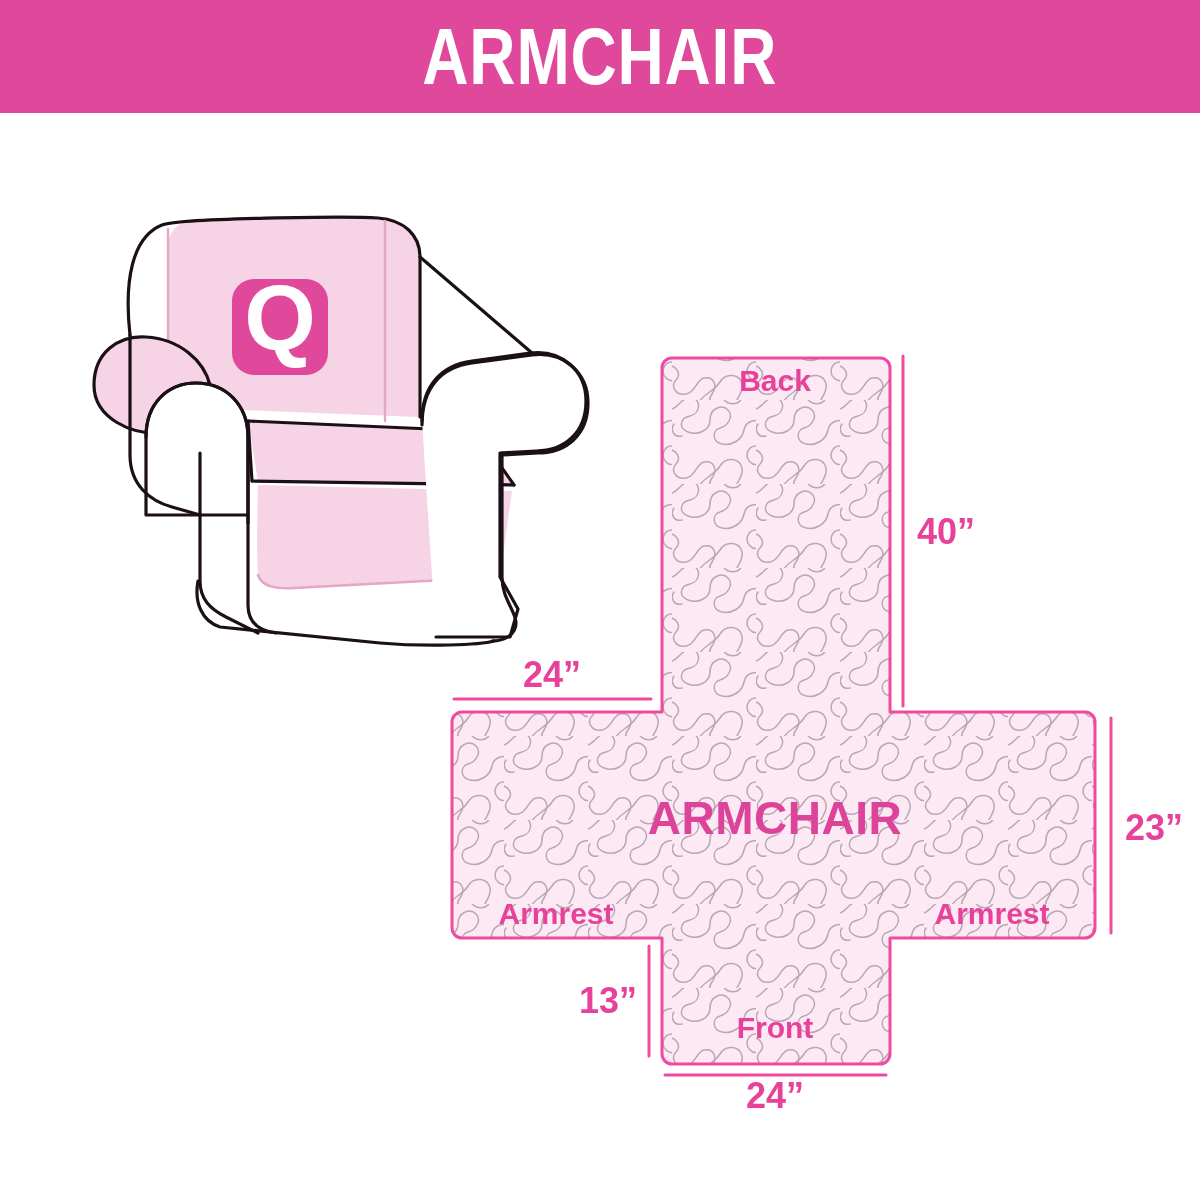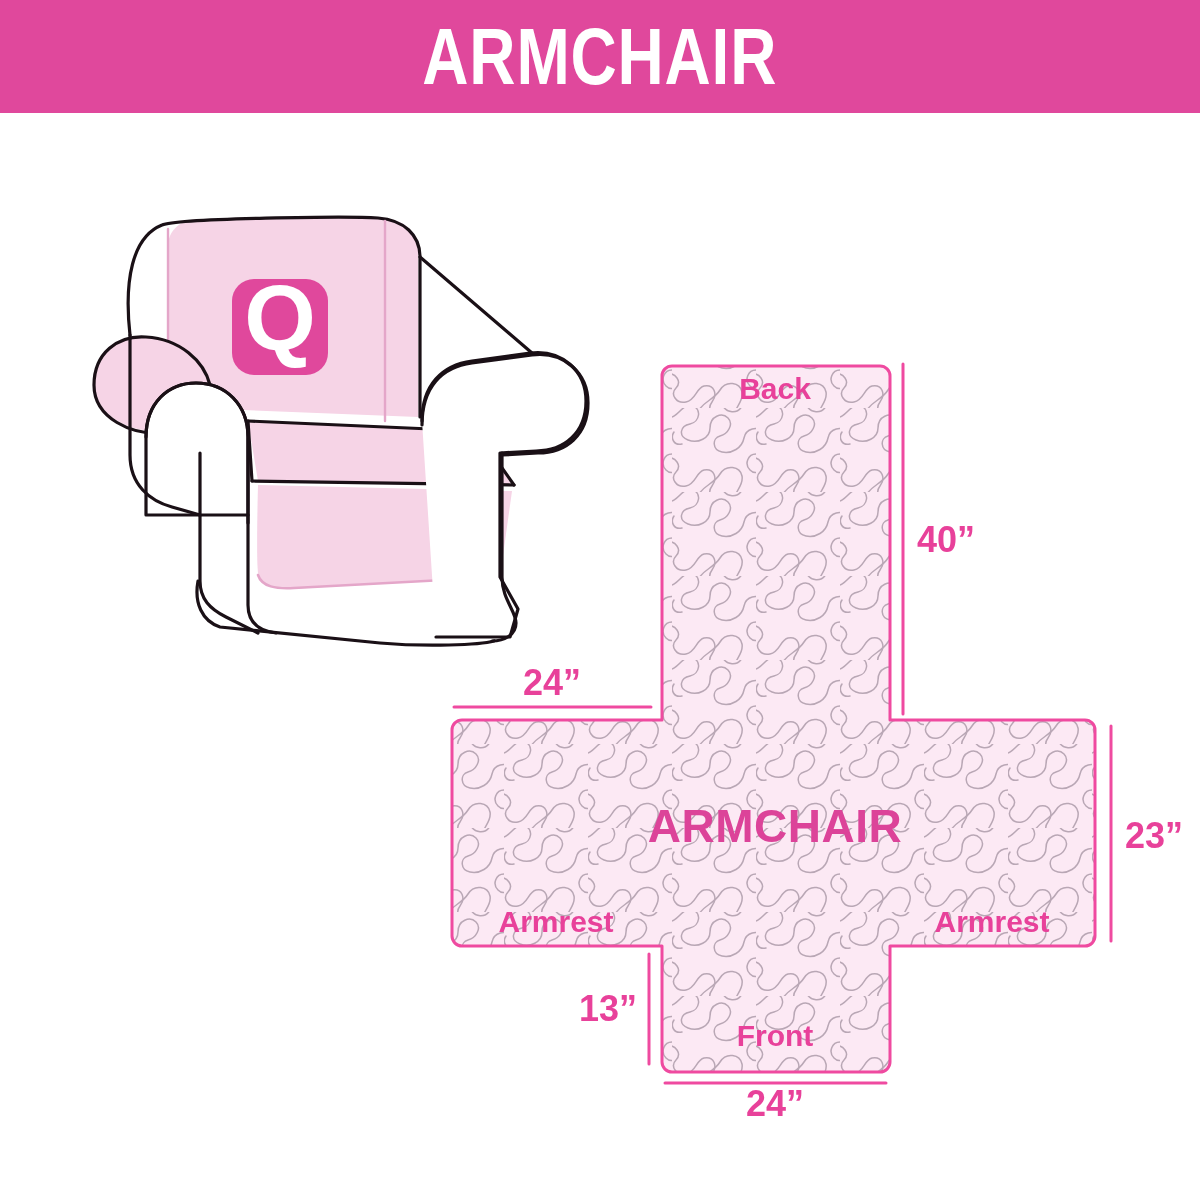--- a/index.html
+++ b/index.html
@@ -52,21 +52,21 @@
     left: 80px;
     top: 185px;
     width: 520px;
     height: 470px;
   }
 
   
   #diagram {
     position: absolute;
     left: 420px;
-    top: 324px;
+    top: 316px;
     width: 780px;
     height: 800px;
     text-align: center;
   }
 
   .svg-text {
     font-family: "Liberation Sans", sans-serif;
     font-weight: 700;
   }
 </style>

